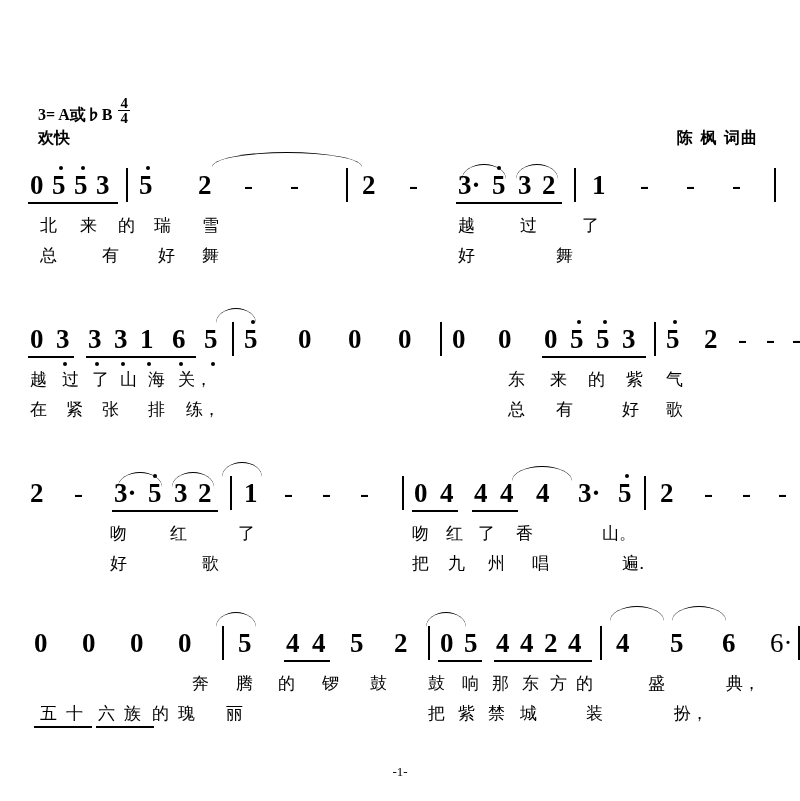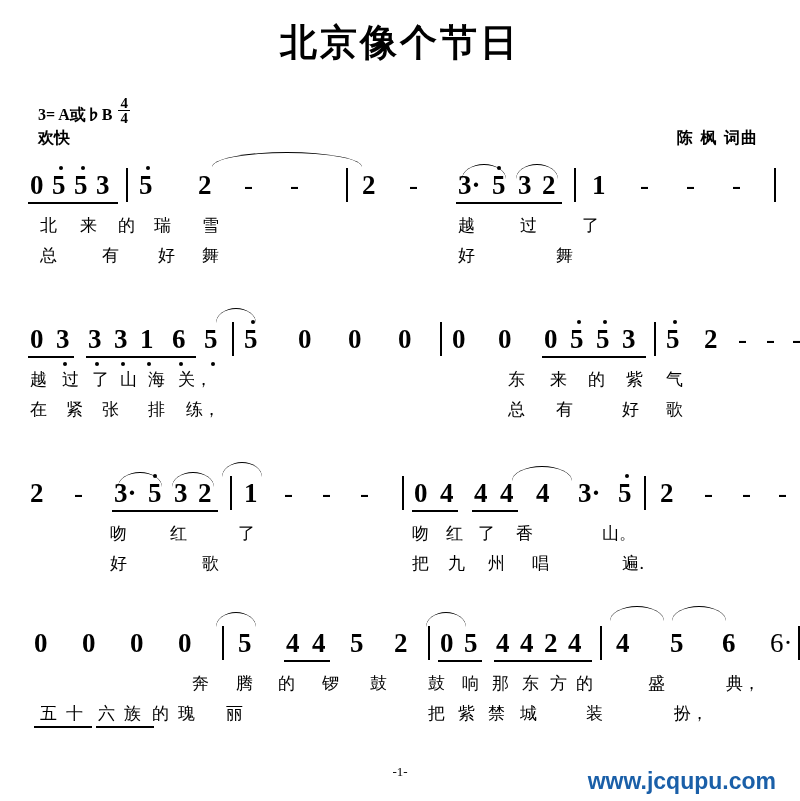--- a/index.html
+++ b/index.html
@@ -164,21 +164,20 @@
     font-family: "Liberation Sans", sans-serif;
     color: #1a5fa8;
     font-weight: bold;
   }
 </style>
 </head>
 <body>
 
 <div class="sheet">
 
-  <div class="title">北京像个节日</div>
 
   <div class="key-block">
     <span>3= A或♭B</span><span class="meter"><span class="top">4</span><span class="bot">4</span></span>
   </div>
 
   <div class="tempo">欢快</div>
   <div class="composer">陈  枫 词曲</div>
 
   <div class="system" style="top:158px;">
     <div class="notes">
@@ -467,15 +466,14 @@
       <div class="lyric" style="left:462px;">禁</div>
       <div class="lyric" style="left:494px;">城</div>
       <div class="lyric" style="left:560px;">装</div>
       <div class="lyric" style="left:648px;">扮，</div>
       <div class="beam" style="left:8px; top:24px; width:58px;"></div>
       <div class="beam" style="left:70px; top:24px; width:58px;"></div>
     </div>
   </div>
 
   <div class="footer-page">-1-</div>
-  <div class="watermark">www.jcqupu.com</div>
 
 </div>
 
 </body></html>

